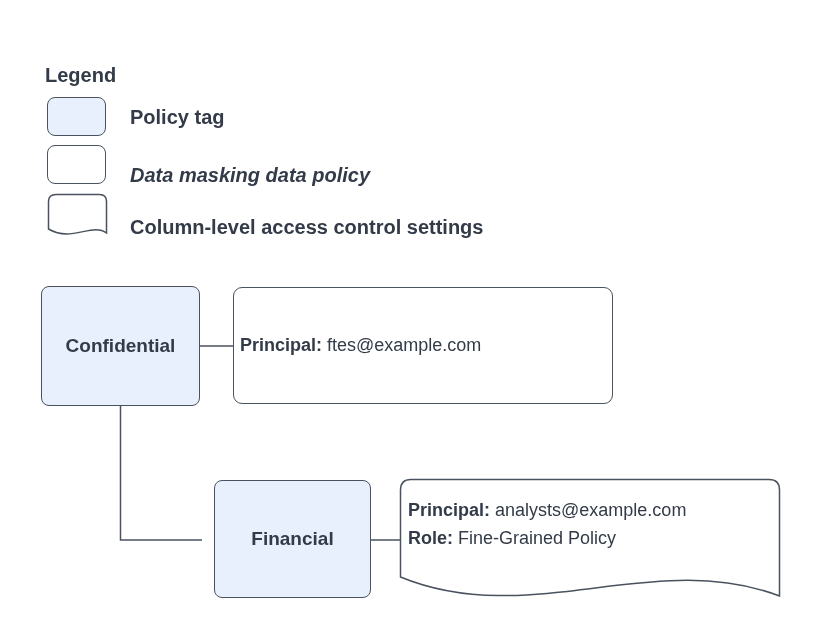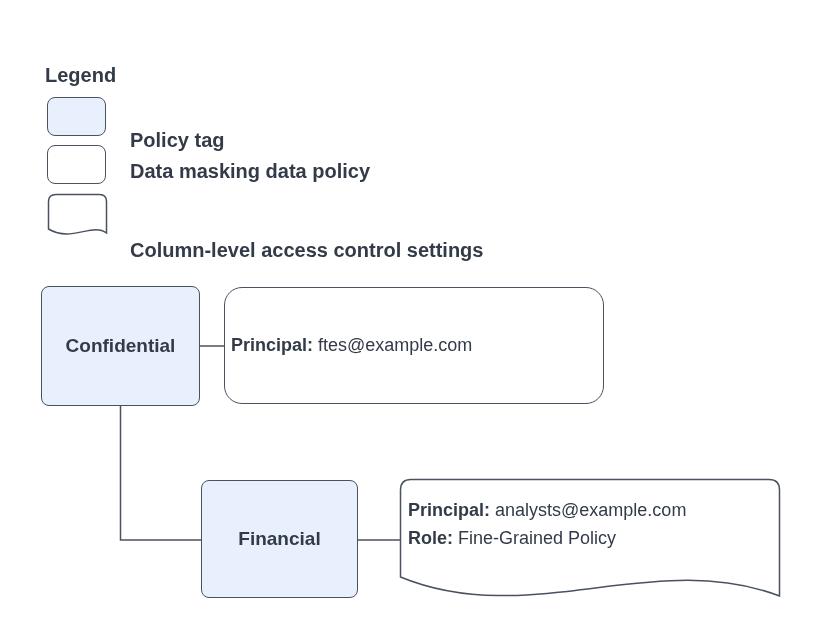--- a/index.html
+++ b/index.html
@@ -23,21 +23,21 @@
   .swatch-rect {
     width: 57px; height: 37px;
     border: 1.5px solid #49525e;
     border-radius: 8px;
   }
   .swatch-blue { background: #e8f0fe; }
   .swatch-white { background: #ffffff; }
   .legend-label {
     left: 130px;
     font-size: 20px; font-weight: 700; line-height: 24px;
-    color: #333b48; white-space: nowrap; margin-top: 23px;
+    color: #333b48; white-space: nowrap;
   }
 
   
   .policy-tag-node {
     background: #e8f0fe;
     border: 1.5px solid #49525e;
     border-radius: 8px;
     display: flex; align-items: center; justify-content: center;
     font-size: 19px; font-weight: 700; color: #333b48;
     box-sizing: border-box;
@@ -65,46 +65,46 @@
 <body>
 
 <div class="canvas">
 
   <div class="abs legend-title">Legend</div>
 
   <div class="abs swatch-rect swatch-blue" style="left:47px; top:97px;"></div>
   <div class="abs legend-label" style="top:105px;">Policy tag</div>
 
   <div class="abs swatch-rect swatch-white" style="left:47px; top:145px;"></div>
-  <div class="abs legend-label" style="top:136px;">Data masking data policy</div>
+  <div class="abs legend-label" style="top:163px;font-style:italic;">Data masking data policy</div>
 
   <div class="abs" style="left:47px; top:193px;">
     <svg class="doc-shape-svg" width="61" height="46" viewBox="0 0 61 46">
       <path class="doc-fill" d="M 9,1.5 H 52.5 Q 59.5,1.5 59.5,8.5 V 40 C 45,29 25,50 1.5,36 V 8.5 Q 1.5,1.5 9,1.5 Z"></path>
     </svg>
   </div>
   <div class="abs legend-label" style="top:215px;">Column-level access control settings</div>
 
   <svg class="abs overlay" style="left:0; top:0;" width="820" height="640" viewBox="0 0 820 640">
     <line class="connector" x1="200" y1="346" x2="241" y2="346"></line>
     <polyline class="connector" points="120.5,406 120.5,540 202,540"></polyline>
     <line class="connector" x1="358" y1="540" x2="400" y2="540"></line>
   </svg>
 
   <div class="abs policy-tag-node" style="left:41px; top:286px; width:159px; height:120px;">
     <span>Confidential</span>
   </div>
 
-  <div class="abs data-policy-node" style="left:224px; top:287px; width:380px; height:117px;border-radius:18px;">
+  <div class="abs data-policy-node" style="left:233px; top:287px; width:380px; height:117px;">
     <div class="kv-line">
       <span class="k">Principal:</span><span class="v">ftes@example.com</span>
     </div>
   </div>
 
-  <div class="abs policy-tag-node" style="left:201px; top:480px; width:157px; height:118px;">
+  <div class="abs policy-tag-node" style="left:214px; top:480px; width:157px; height:118px;">
     <span>Financial</span>
   </div>
 
   <div class="abs" style="left:399px; top:478px;">
     <svg class="doc-shape-svg" width="382" height="126" viewBox="0 0 382 126">
       <path class="doc-fill" d="M 12,1.5 H 370 Q 380.5,1.5 380.5,12 V 118 C 256,70 130,152 1.5,99 V 12 Q 1.5,1.5 12,1.5 Z"></path>
     </svg>
     <div class="abs" style="left:9px; top:19px;">
       <div class="kv-line">
         <span class="k">Principal:</span><span class="v">analysts@example.com</span>

